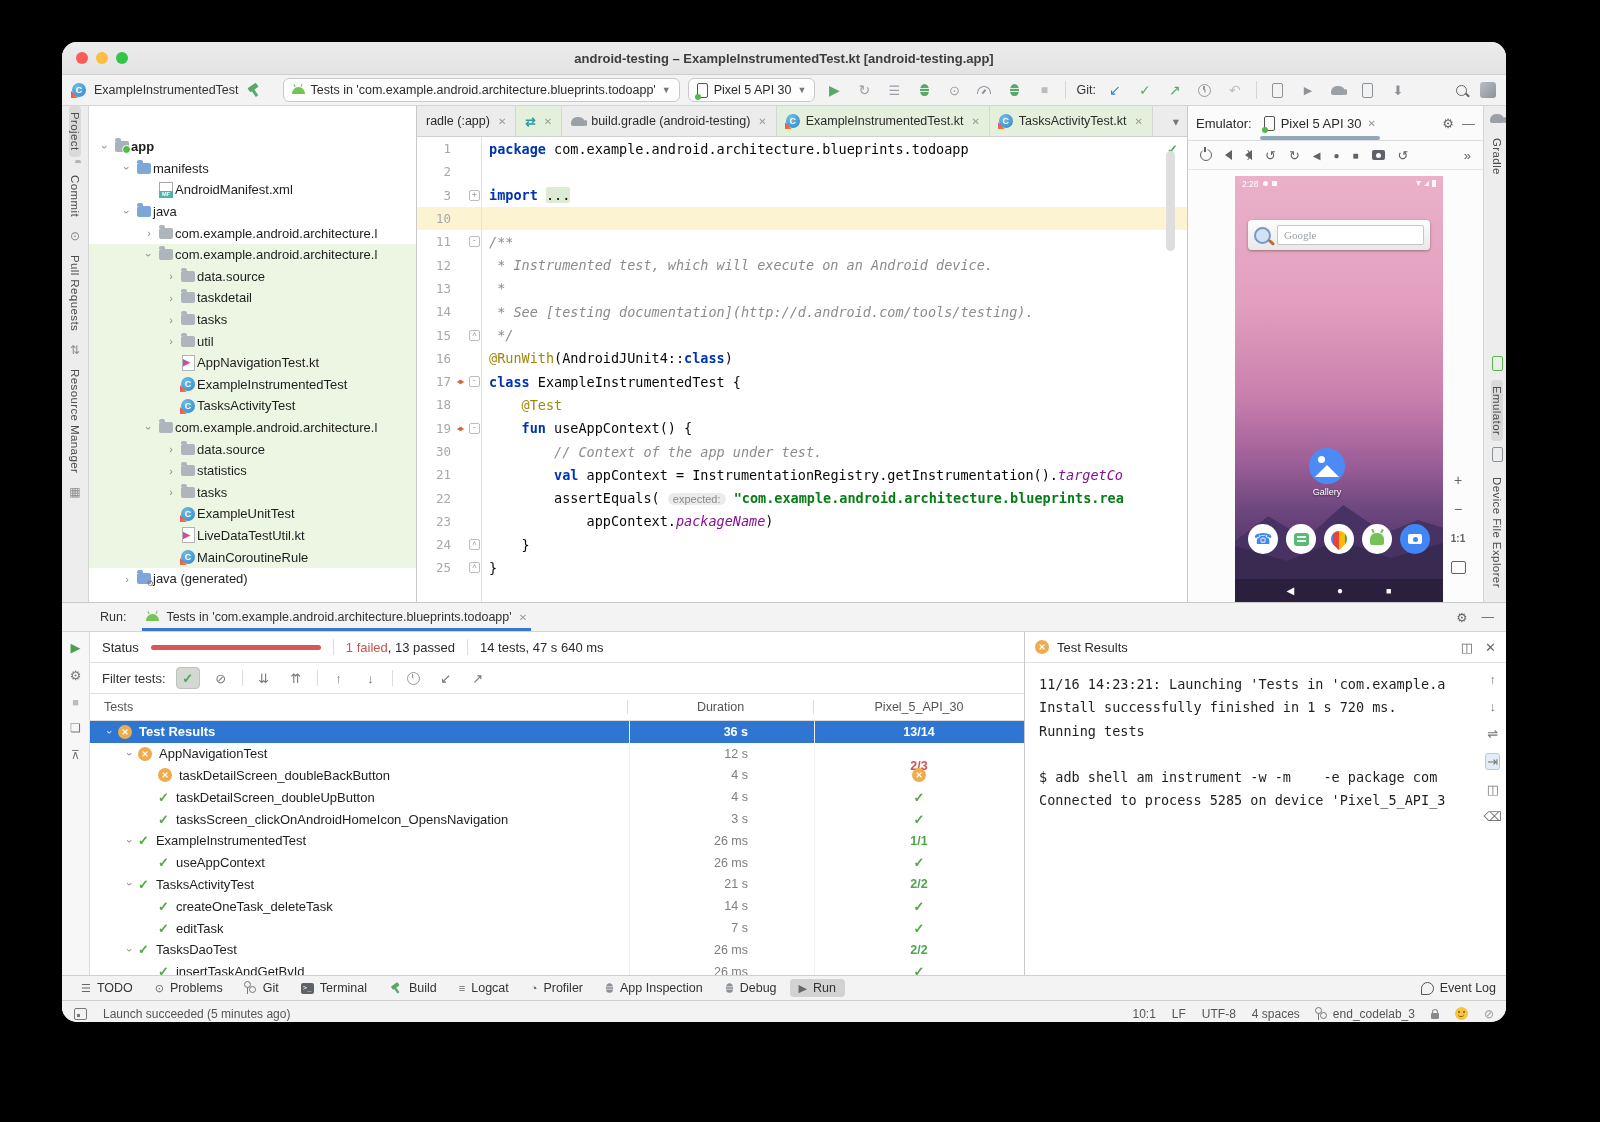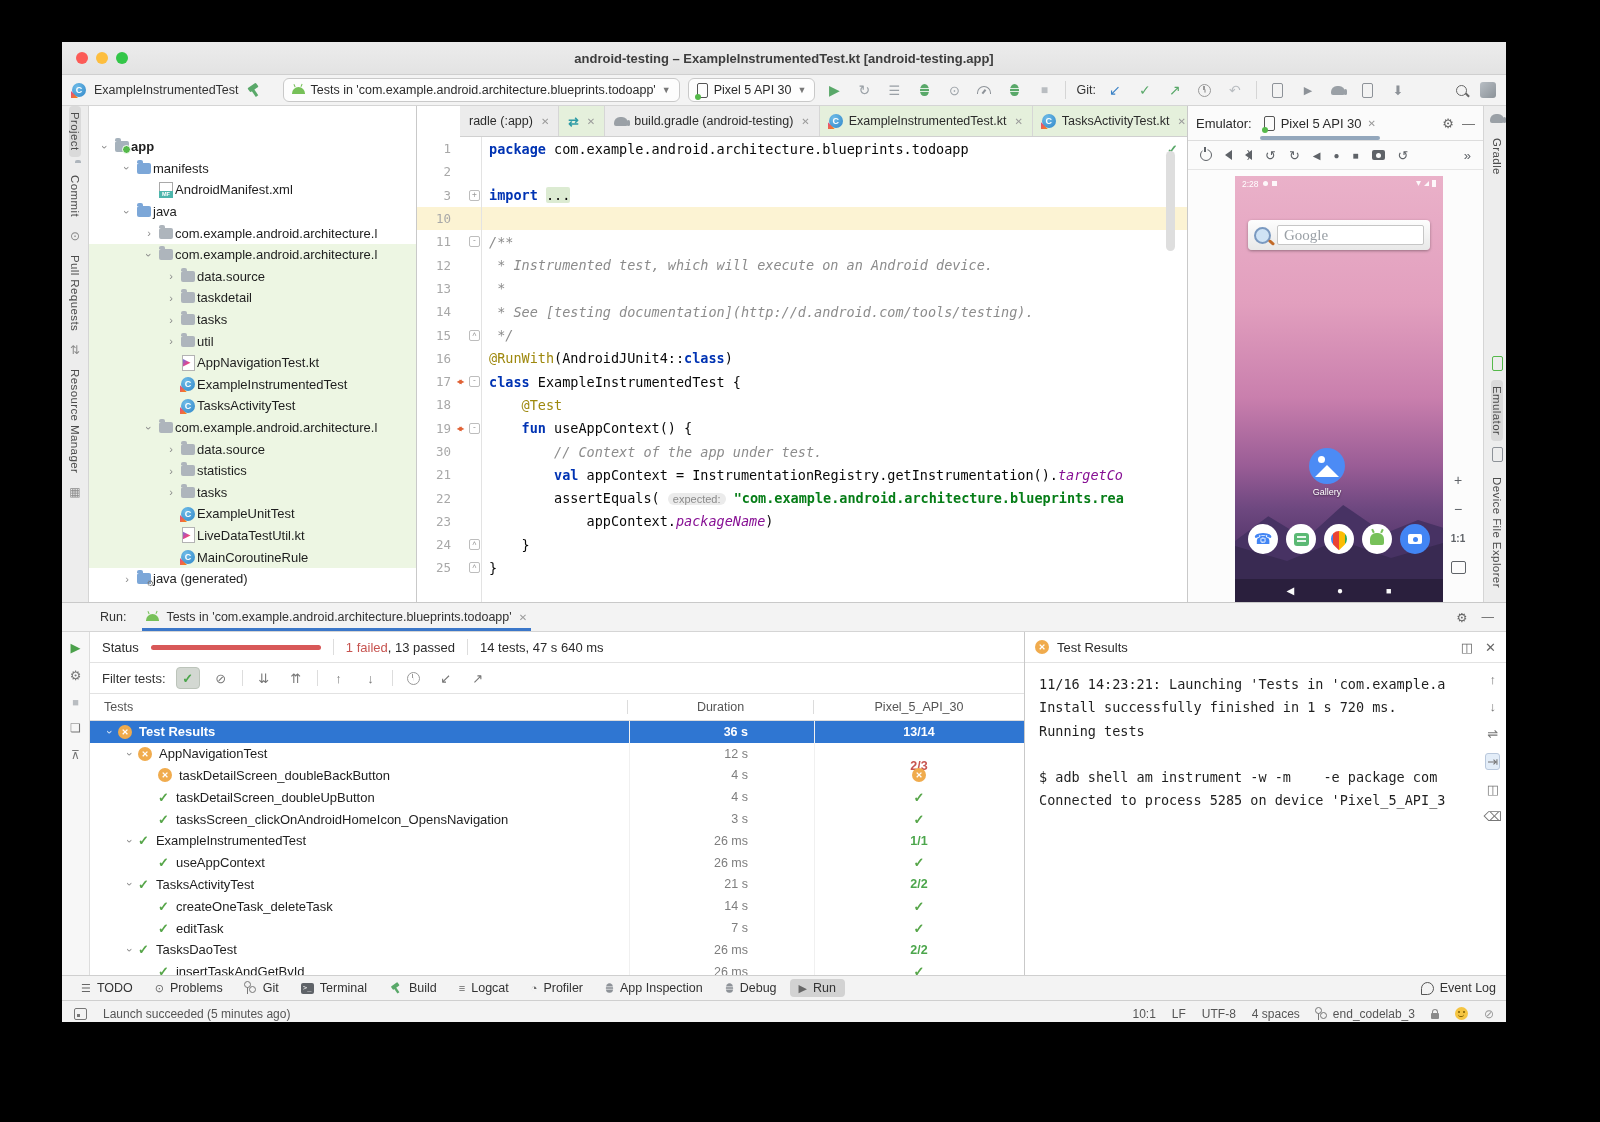--- a/index.html
+++ b/index.html
@@ -1,17 +1,17 @@
 <!DOCTYPE html>
 <html><head>
 <meta charset="utf-8">
 <style>
   html,body{margin:0;padding:0;background:#000;}
   .page{position:relative;width:1600px;height:1122px;background:#000;font-family:"Liberation Sans",sans-serif;overflow:hidden;}
-  .window{position:absolute;left:62px;top:42px;width:1444px;height:980px;background:#F3F3F3;border-radius:0;overflow:hidden;box-shadow:0 20px 60px rgba(0,0,0,.6);display:flex;flex-direction:column;}
+  .window{position:absolute;left:62px;top:42px;width:1444px;height:980px;background:#F3F3F3;border-radius:15px;overflow:hidden;box-shadow:0 20px 60px rgba(0,0,0,.6);display:flex;flex-direction:column;}
   
   .titlebar{height:32px;background:linear-gradient(#ECECEC,#E3E3E3);display:flex;align-items:center;position:relative;border-bottom:1px solid #CFCFCF;flex:none;}
   .lights{display:flex;gap:8px;margin-left:14px;}
   .light{width:12px;height:12px;border-radius:50%;}
   .title{position:absolute;left:0;right:0;text-align:center;font-size:13px;font-weight:bold;color:#3d3d3d;}
   
   .toolbar{height:30px;background:#F3F3F3;border-bottom:1px solid #D5D5D5;display:flex;align-items:center;padding:0 10px;gap:8px;flex:none;font-size:12.5px;color:#333;}
   .combo{display:flex;align-items:center;gap:6px;background:#FDFDFD;border:1px solid #C9C9C9;border-radius:6px;height:22px;padding:0 8px;font-size:12.5px;color:#2b2b2b;white-space:nowrap;}
   .tb-ico{width:22px;height:22px;display:inline-flex;align-items:center;justify-content:center;flex:none;}
   .sep{width:1px;height:18px;background:#D5D5D5;margin:0 2px;flex:none;}
@@ -39,21 +39,21 @@
   .fold-ic.app::after{content:'';position:absolute;right:-2px;bottom:-2px;width:7px;height:7px;border-radius:50%;background:#55B94A;border:1px solid #fff;}
   .fold-ic.gen::after{content:'⚙';position:absolute;right:-3px;bottom:-4px;font-size:8px;color:#777;}
   .mf-ic{width:12px;height:14px;background:#fff;border:1px solid #A9A9A9;position:relative;}
   .mf-ic::after{content:'MF';position:absolute;left:-1px;right:-1px;bottom:-1px;height:7px;background:#4DB6AC;color:#fff;font-size:5.5px;font-weight:bold;text-align:center;line-height:7px;}
   .kc-ic{width:14px;height:14px;border-radius:50%;background:radial-gradient(circle at 35% 30%,#6FBCE8,#2F86C8);color:#fff;font-size:9px;font-weight:bold;text-align:center;line-height:14px;position:relative;}
   .kc-ic::after{content:'';position:absolute;left:-1px;bottom:-1px;width:7px;height:7px;background:linear-gradient(135deg,#E4438C,#F88909);clip-path:polygon(0 0,0 100%,100% 100%);}
   .kf-ic{width:11px;height:14px;background:#FFF;border:1px solid #B3B3B3;position:relative;}
   .kf-ic::after{content:'';position:absolute;left:0;top:3px;width:8px;height:8px;background:linear-gradient(135deg,#6D74E1,#E4438C 55%,#F88909);clip-path:polygon(0 0,100% 50%,0 100%);}
   
   .editor{width:770px;flex:none;background:#FFF;position:relative;overflow:hidden;}
-  .etabs{height:30px;background:#ECECEC;border-bottom:1px solid #D0D0D0;display:flex;align-items:stretch;font-size:12.5px;color:#2b2b2b;margin-left:43px;}
+  .etabs{height:30px;background:#ECECEC;border-bottom:1px solid #D0D0D0;display:flex;align-items:stretch;font-size:12.5px;color:#2b2b2b;}
   .etab{display:flex;align-items:center;gap:6px;padding:0 9px;border-right:1px solid #D6D6D6;white-space:nowrap;}
   .etab.green{background:#E5F0DC;}
   .etab .x{color:#9a9a9a;font-size:10px;margin-left:2px;}
   .etabs-more{margin-left:auto;display:flex;align-items:center;padding:0 8px;color:#777;}
   .codearea{position:absolute;top:31px;left:0;right:0;bottom:0;font-family:"DejaVu Sans Mono","Liberation Mono",monospace;font-size:13.5px;}
   .cl{height:23.3px;display:flex;align-items:center;white-space:pre;}
   .cl.cur{background:#FCF3D3;}
   .ln{width:34px;text-align:right;color:#A8A8A8;font-size:12.5px;flex:none;}
   .mk{width:17px;text-align:center;font-size:8px;color:#E06236;flex:none;letter-spacing:-2px;}
   .fd{width:13px;flex:none;font-size:8px;color:#9a9a9a;text-align:center;}
@@ -81,21 +81,21 @@
   .mtn2{position:absolute;left:0;right:0;bottom:23px;height:60px;background:#392A52;clip-path:polygon(0 45%,25% 70%,50% 35%,75% 65%,100% 40%,100% 100%,0 100%);}
   .pstatus{position:absolute;top:0;left:0;right:0;height:15px;display:flex;align-items:center;padding:0 7px;color:#FFF;font-size:8.5px;gap:4px;}
   .pstatus .r{margin-left:auto;display:flex;gap:3px;align-items:center;}
   .sbico{width:5px;height:5px;background:#fff;opacity:.9;}
   .sbico.tri{clip-path:polygon(100% 0,0 100%,100% 100%);}
   .sbico.wif{clip-path:polygon(0 0,100% 0,50% 100%);}
   .sbico.bat{width:4px;height:7px;}
   .gsearch{position:absolute;left:13px;top:44px;right:13px;height:30px;background:linear-gradient(#FDFDFD,#E8E8E8);border-radius:4px;box-shadow:0 1px 3px rgba(0,0,0,.35);display:flex;align-items:center;padding:0 6px;gap:6px;}
   .glens{width:13px;height:13px;border:2px solid #7A99C0;border-radius:50%;background:#CFE3F5;position:relative;flex:none;}
   .glens::after{content:'';position:absolute;width:7px;height:3px;background:#C26A28;right:-6px;bottom:-2px;transform:rotate(40deg);border-radius:2px;}
-  .gbox{flex:1;height:18px;background:#FFF;border:1px solid #C6C6C6;border-radius:2px;display:flex;align-items:center;padding:0 6px;color:#9AA0A6;font-family:"Liberation Serif",serif;font-size:15px;}
+  .gbox{flex:1;height:18px;background:#FFF;border:1px solid #C6C6C6;border-radius:2px;display:flex;align-items:center;padding:0 6px;color:#9AA0A6;font-family:"Liberation Serif",serif;font-size:11px;}
   .gallery{position:absolute;left:72px;top:272px;width:40px;text-align:center;}
   .gal-c{width:36px;height:36px;margin:0 auto;border-radius:50%;background:#4C8BF5;position:relative;overflow:hidden;}
   .gal-c::before{content:'';position:absolute;left:6px;bottom:7px;border-left:12px solid transparent;border-right:12px solid transparent;border-bottom:12px solid #FFF;}
   .gal-c::after{content:'';position:absolute;left:9px;top:8px;width:7px;height:7px;border-radius:50%;background:#FFF;}
   .gal-t{color:#FFF;font-size:9px;margin-top:3px;text-shadow:0 1px 2px rgba(0,0,0,.5);}
   .dock{position:absolute;left:0;right:0;top:348px;display:flex;justify-content:center;gap:8px;}
   .dk{width:30px;height:30px;border-radius:50%;background:#FFF;display:flex;align-items:center;justify-content:center;position:relative;flex:none;}
   .dk.cam{background:#4285F4;}
   .dk-phone{color:#4285F4;font-size:15px;}
   .dk-msg{width:15px;height:13px;background:#5BB974;border-radius:3px;position:relative;}

